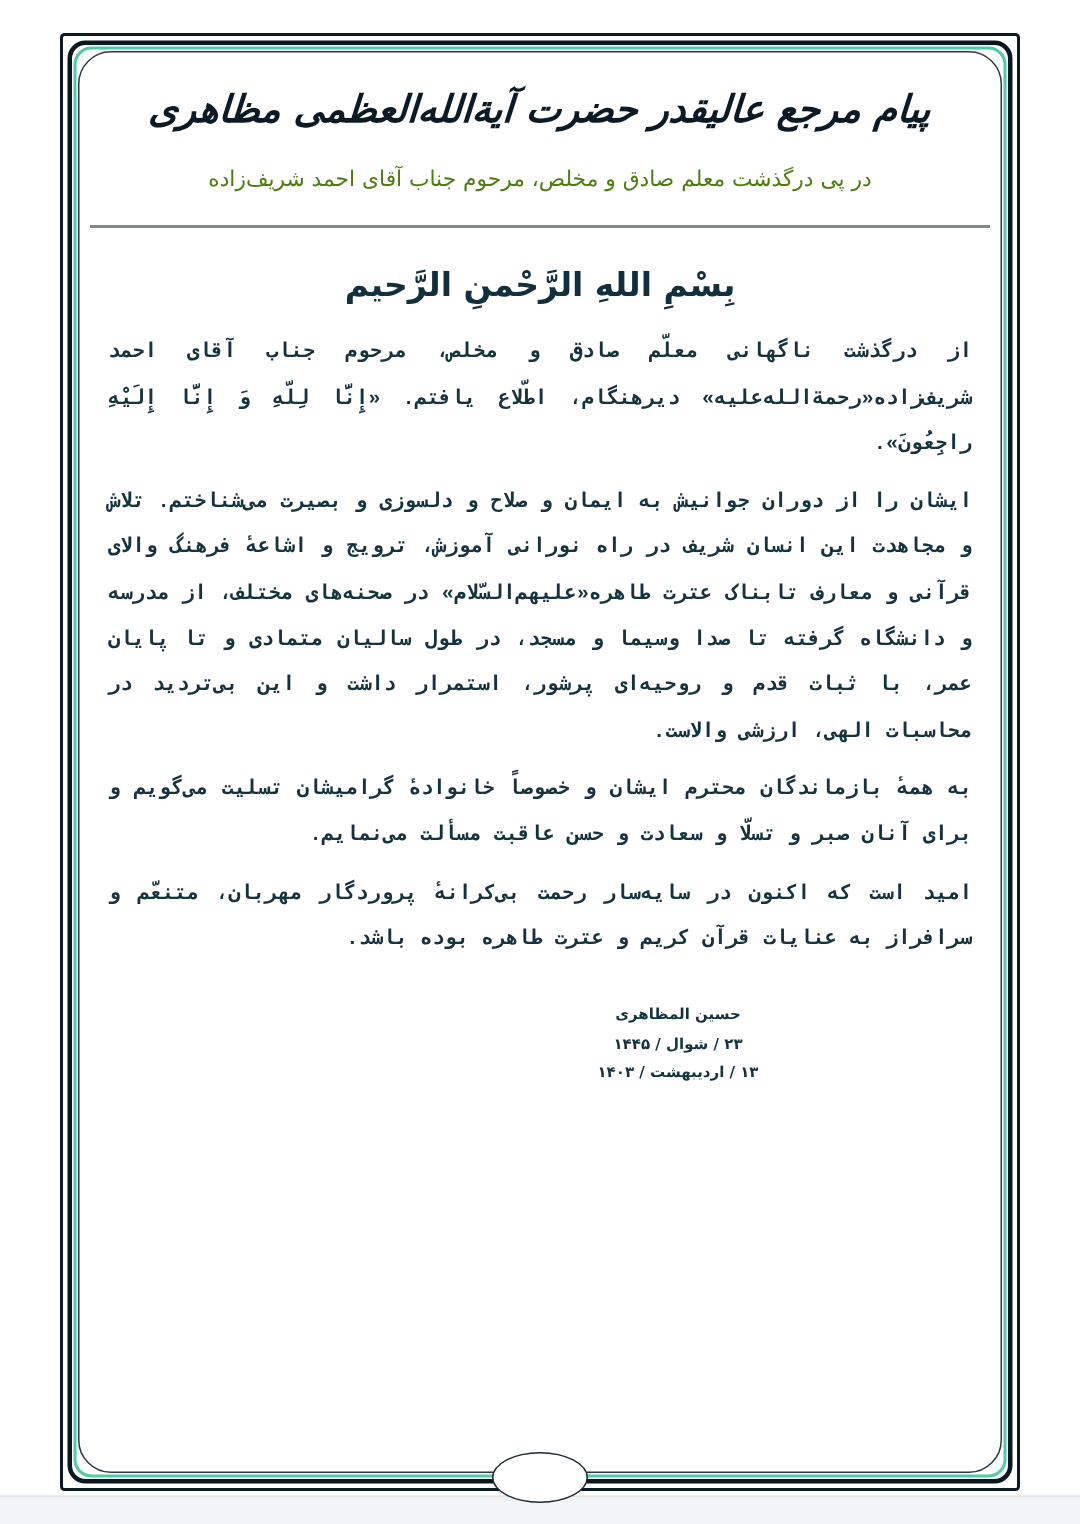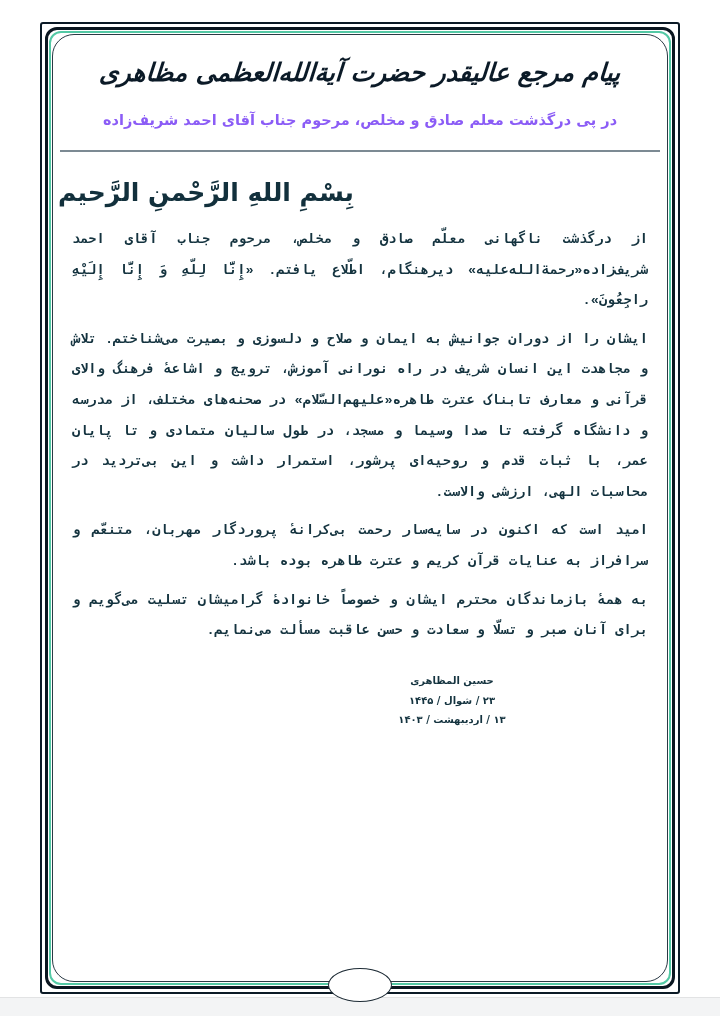--- a/index.html
+++ b/index.html
@@ -136,36 +136,36 @@
     color: #0b1a27;
     letter-spacing: 0.5px;
     line-height: 1.5;
     font-style: italic;
     transform: skewX(-4deg);
     padding: 6px 10px 2px 10px;
     direction: rtl;
   }
   .doc-subtitle {
     font-size: 14.5px;
-    font-weight: 700;
-    color: #8b5cf6;
+    font-weight: 400;
+    color: #4d7c0f;
     line-height: 1.7;
     padding: 14px 14px 0 14px;
     direction: rtl;
   }
   .header-rule {
     height: 2px;
     background: #7c8a93;
     margin: 18px 2px 0 2px;
   }
 
   
   .bismillah {
-    text-align: left;
-    font-size: 25px;
+    text-align: center;
+    font-size: 22px;
     font-weight: 700;
     color: #12303c;
     padding: 26px 0 14px 0;
     direction: rtl;
     letter-spacing: 0.3px;
   }
 
   
   .body-text {
     direction: rtl;
@@ -228,22 +228,22 @@
       <div class="doc-title">پیام مرجع عالیقدر حضرت آیة‌الله‌العظمی مظاهری</div>
       <div class="doc-subtitle">در پی درگذشت معلم صادق و مخلص، مرحوم جناب آقای احمد شریف‌زاده</div>
       <div class="header-rule"></div>
     </div>
 
     <div class="bismillah">بِسْمِ اللهِ الرَّحْمنِ الرَّحیم</div>
 
     <div class="body-text">
       <p class="para">از درگذشت ناگهانی معلّم صادق و مخلص، مرحوم جناب آقای احمد شریف‌زاده«رحمة‌الله‌علیه» دیرهنگام، اطّلاع یافتم. «إِنَّا لِلّهِ وَ إِنَّا إِلَیْهِ راجِعُونَ».</p>
       <p class="para">ایشان را از دوران جوانیش به ایمان و صلاح و دلسوزی و بصیرت می‌شناختم. تلاش و مجاهدت این انسان شریف در راه نورانی آموزش، ترویج و اشاعهٔ فرهنگ والای قرآنی و معارف تابناک عترت طاهره«علیهم‌السّلام» در صحنه‌های مختلف، از مدرسه و دانشگاه گرفته تا صدا وسیما و مسجد، در طول سالیان متمادی و تا پایان عمر، با ثبات قدم و روحیه‌ای پرشور، استمرار داشت و این بی‌تردید در محاسبات الهی، ارزشی والاست.</p>
+      <p class="para">به همهٔ بازماندگان محترم ایشان و خصوصاً خانوادهٔ گرامیشان تسلیت می‌گویم و برای آنان صبر و تسلّا و سعادت و حسن عاقبت مسألت می‌نمایم.</p>
       <p class="para">امید است که اکنون در سایه‌سار رحمت بی‌کرانهٔ پروردگار مهربان، متنعّم و سرافراز به عنایات قرآن کریم و عترت طاهره بوده باشد.</p>
-      <p class="para">به همهٔ بازماندگان محترم ایشان و خصوصاً خانوادهٔ گرامیشان تسلیت می‌گویم و برای آنان صبر و تسلّا و سعادت و حسن عاقبت مسألت می‌نمایم.</p>
     </div>
 
     <div class="signature">
       <div class="sig-name">حسین المظاهری</div>
       <div class="sig-date">۲۳ / شوال / ۱۴۴۵</div>
       <div class="sig-date">۱۳ / اردیبهشت / ۱۴۰۳</div>
     </div>
 
   </div>
 

